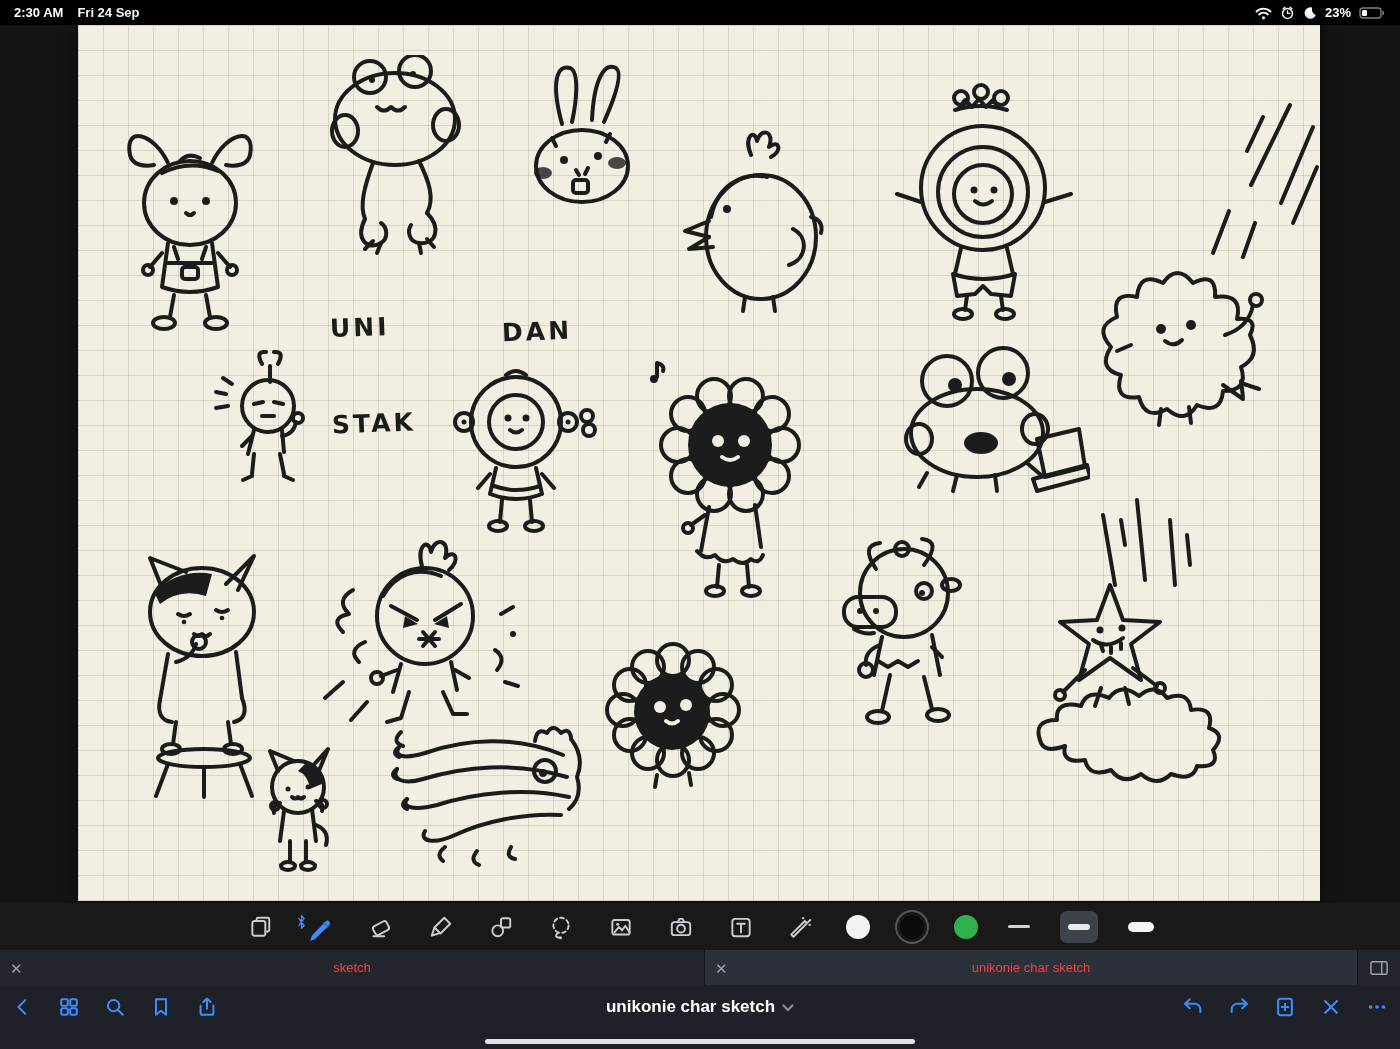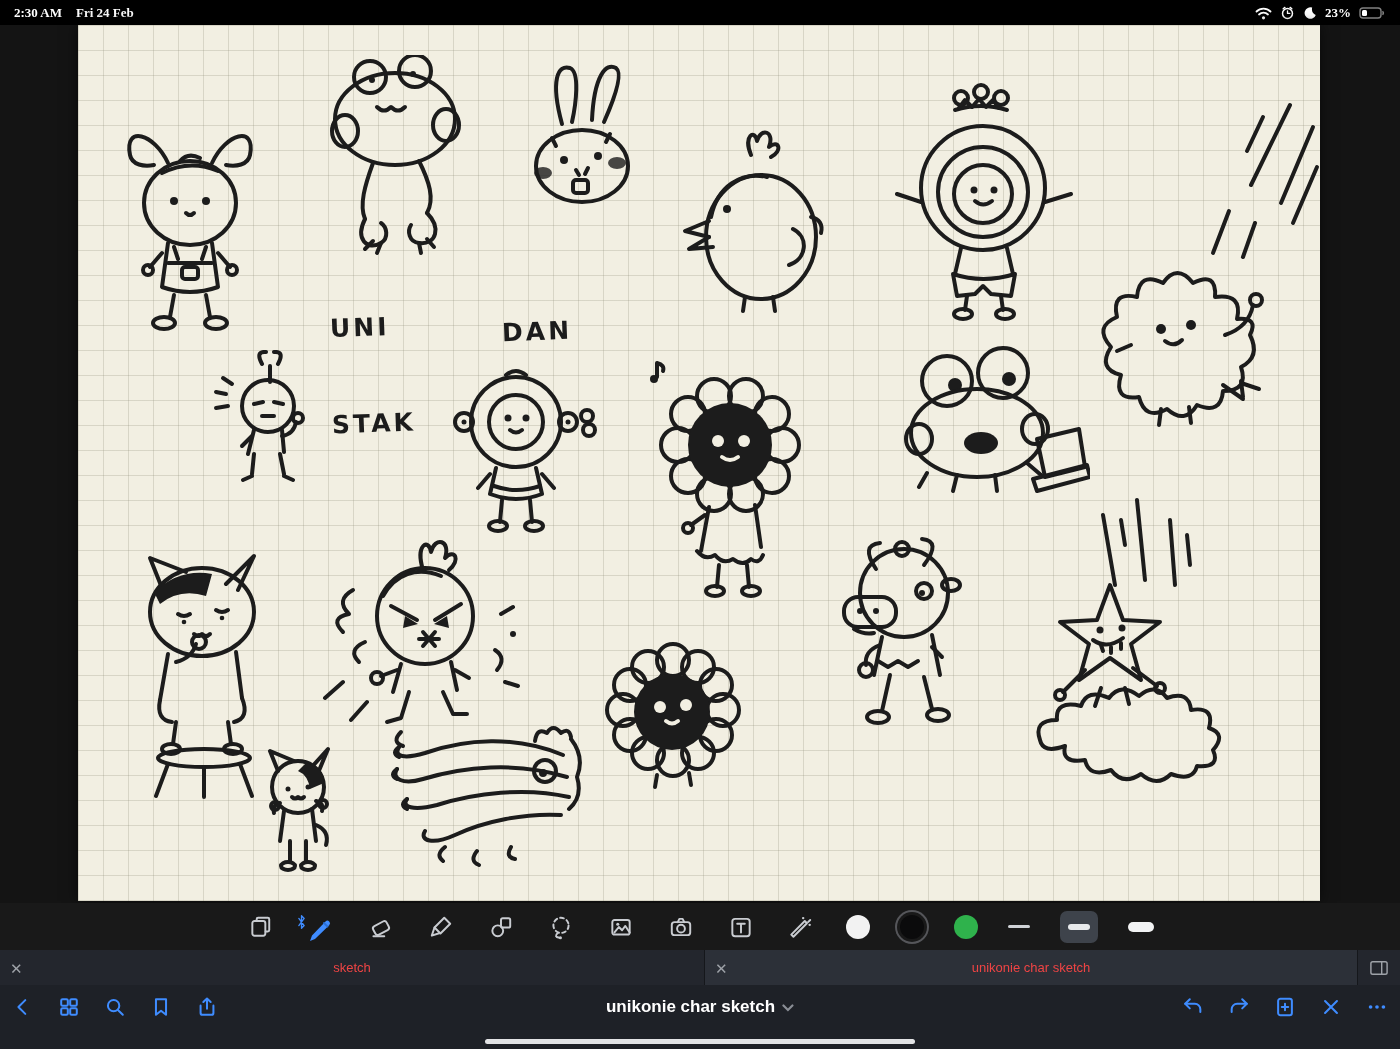--- a/index.html
+++ b/index.html
@@ -1,21 +1,21 @@
 <!DOCTYPE html>
 <html><head>
 <meta charset="utf-8">
 <style>
   html,body{margin:0;padding:0;}
   body{width:1400px;height:1049px;background:#141414;font-family:"Liberation Sans",sans-serif;position:relative;overflow:hidden;}
 
   
   .status-bar{position:absolute;top:0;left:0;width:100%;height:25px;background:#000;color:#fff;
     display:flex;justify-content:space-between;align-items:center;padding:0 14px;box-sizing:border-box;
-    font-size:13px;font-weight:700;font-family:Liberation Serif, serif;}
+    font-size:13px;font-weight:700;}
   .status-left{display:flex;gap:14px;align-items:center;}
   .status-right{display:flex;gap:8px;align-items:center;font-weight:600;}
   .status-right svg{display:block;}
 
   
   .canvas-wrap{position:absolute;top:25px;left:0;width:1400px;height:878px;background:#141414;}
   .paper{position:absolute;left:78px;top:0;width:1242px;height:876px;background:#f2efe2;
     background-image:
       repeating-linear-gradient(0deg, rgba(148,146,126,.28) 0 1px, transparent 1px 25px),
       repeating-linear-gradient(90deg, rgba(148,146,126,.28) 0 1px, transparent 1px 25px);
@@ -69,21 +69,21 @@
   .spacer{flex:1;}
   .home-indicator{position:absolute;bottom:5px;left:50%;transform:translateX(-50%);
     width:430px;height:5.5px;border-radius:3px;background:#e2e3e5;}
 </style>
 </head>
 <body>
 
 <div class="status-bar">
   <div class="status-left">
     <span>2:30 AM</span>
-    <span>Fri 24 Feb</span>
+    <span>Fri 24 Sep</span>
   </div>
   <div class="status-right">
     <span>
       <svg width="17" height="14" viewBox="0 0 17 14">
           <path d="M1.5,5.5 A10,10 0 0 1 15.5,5.5" stroke="#fff" stroke-width="1.8" fill="none" stroke-linecap="round"></path>
           <path d="M4,8.5 A6.5,6.5 0 0 1 13,8.5" stroke="#fff" stroke-width="1.8" fill="none" stroke-linecap="round"></path>
           <circle cx="8.5" cy="11.8" r="1.6" fill="#fff"></circle>
         </svg>
     </span>
     <span>

